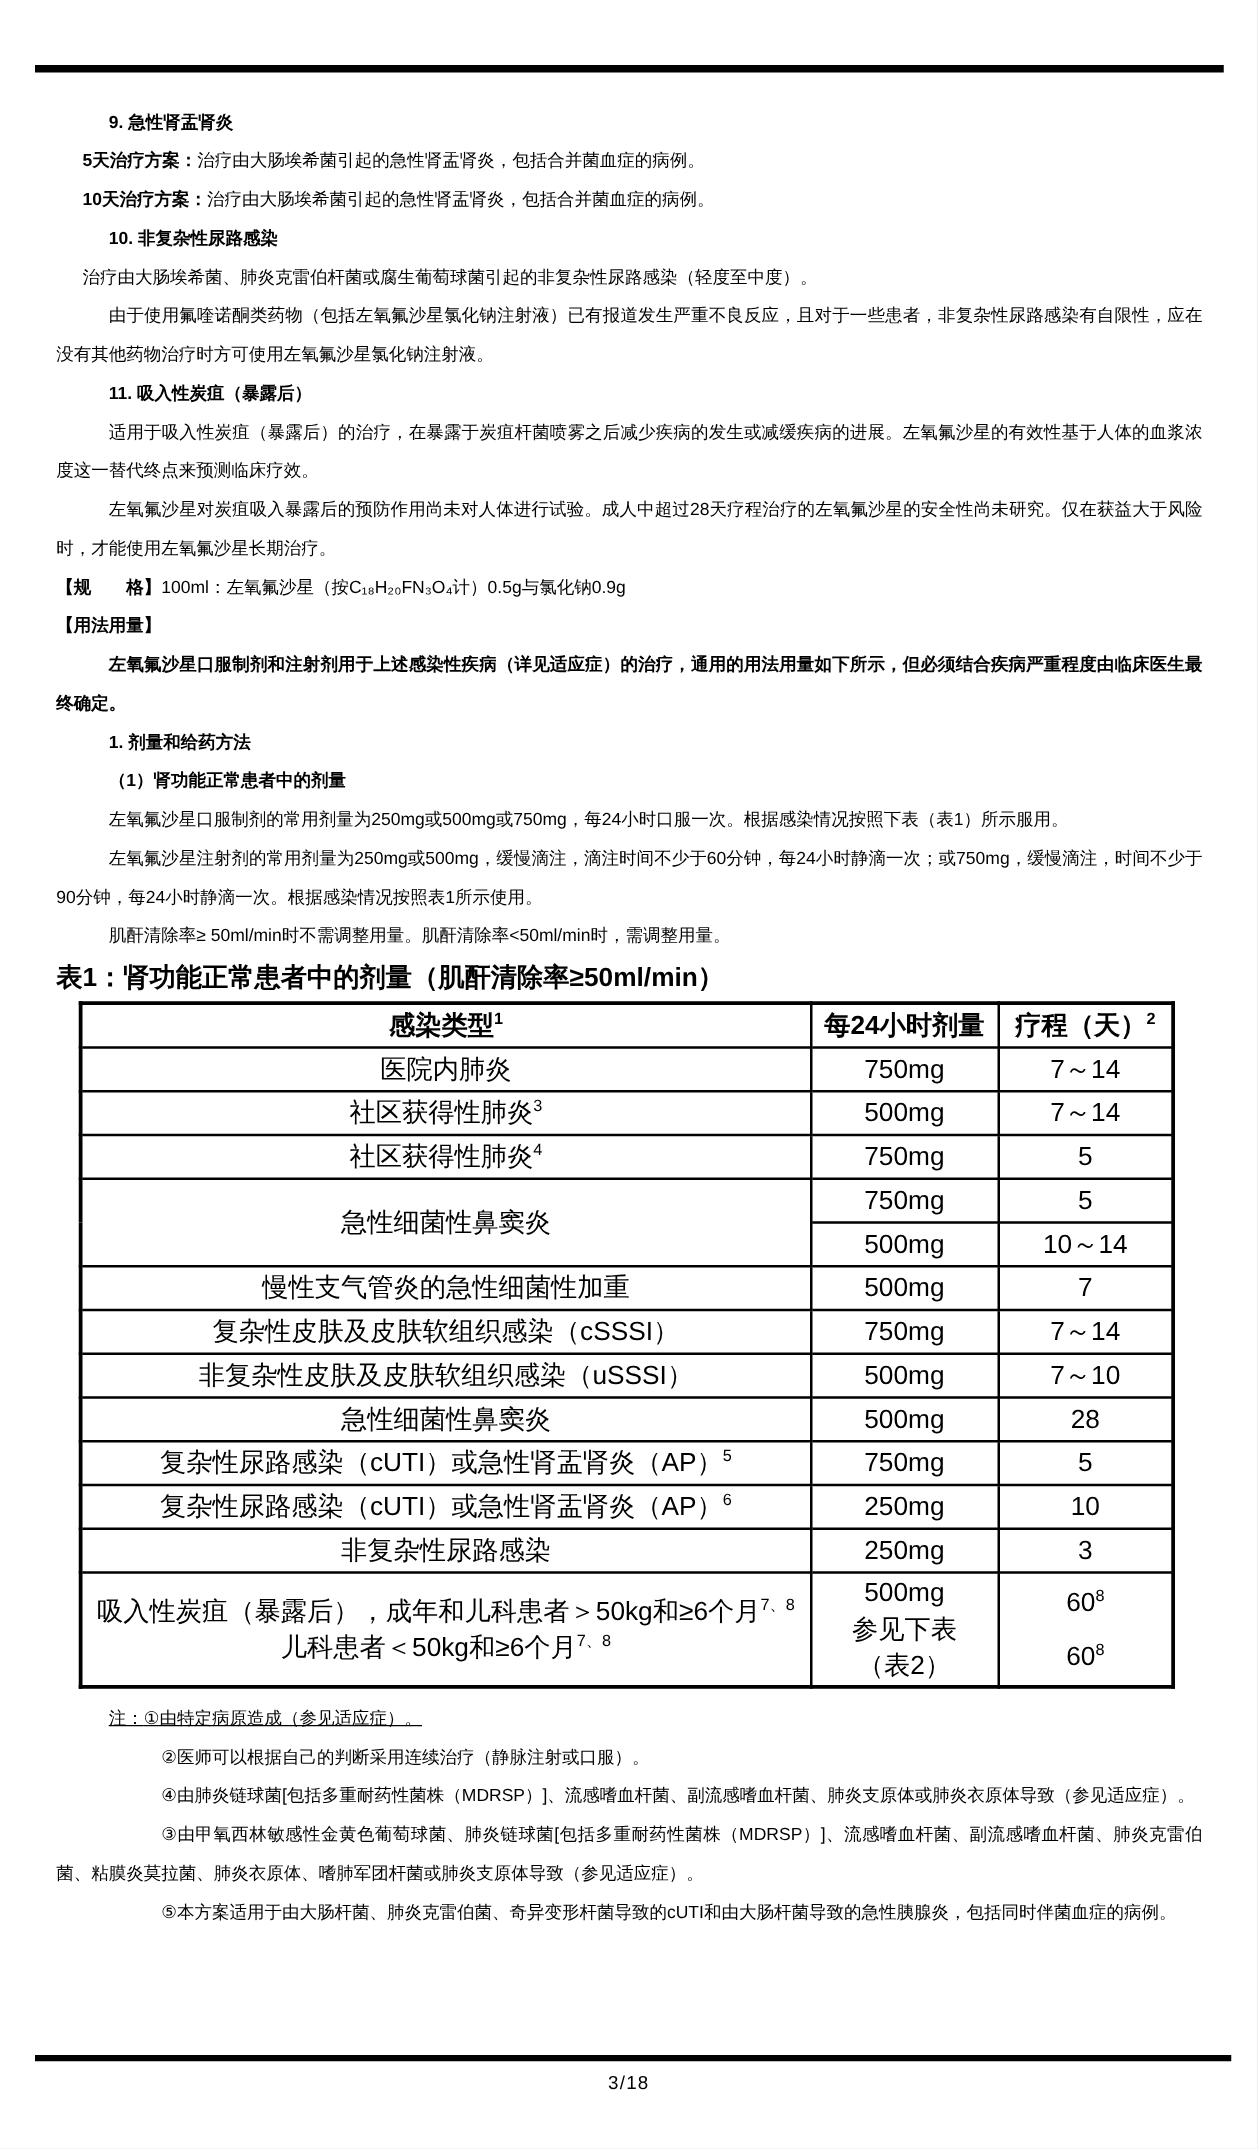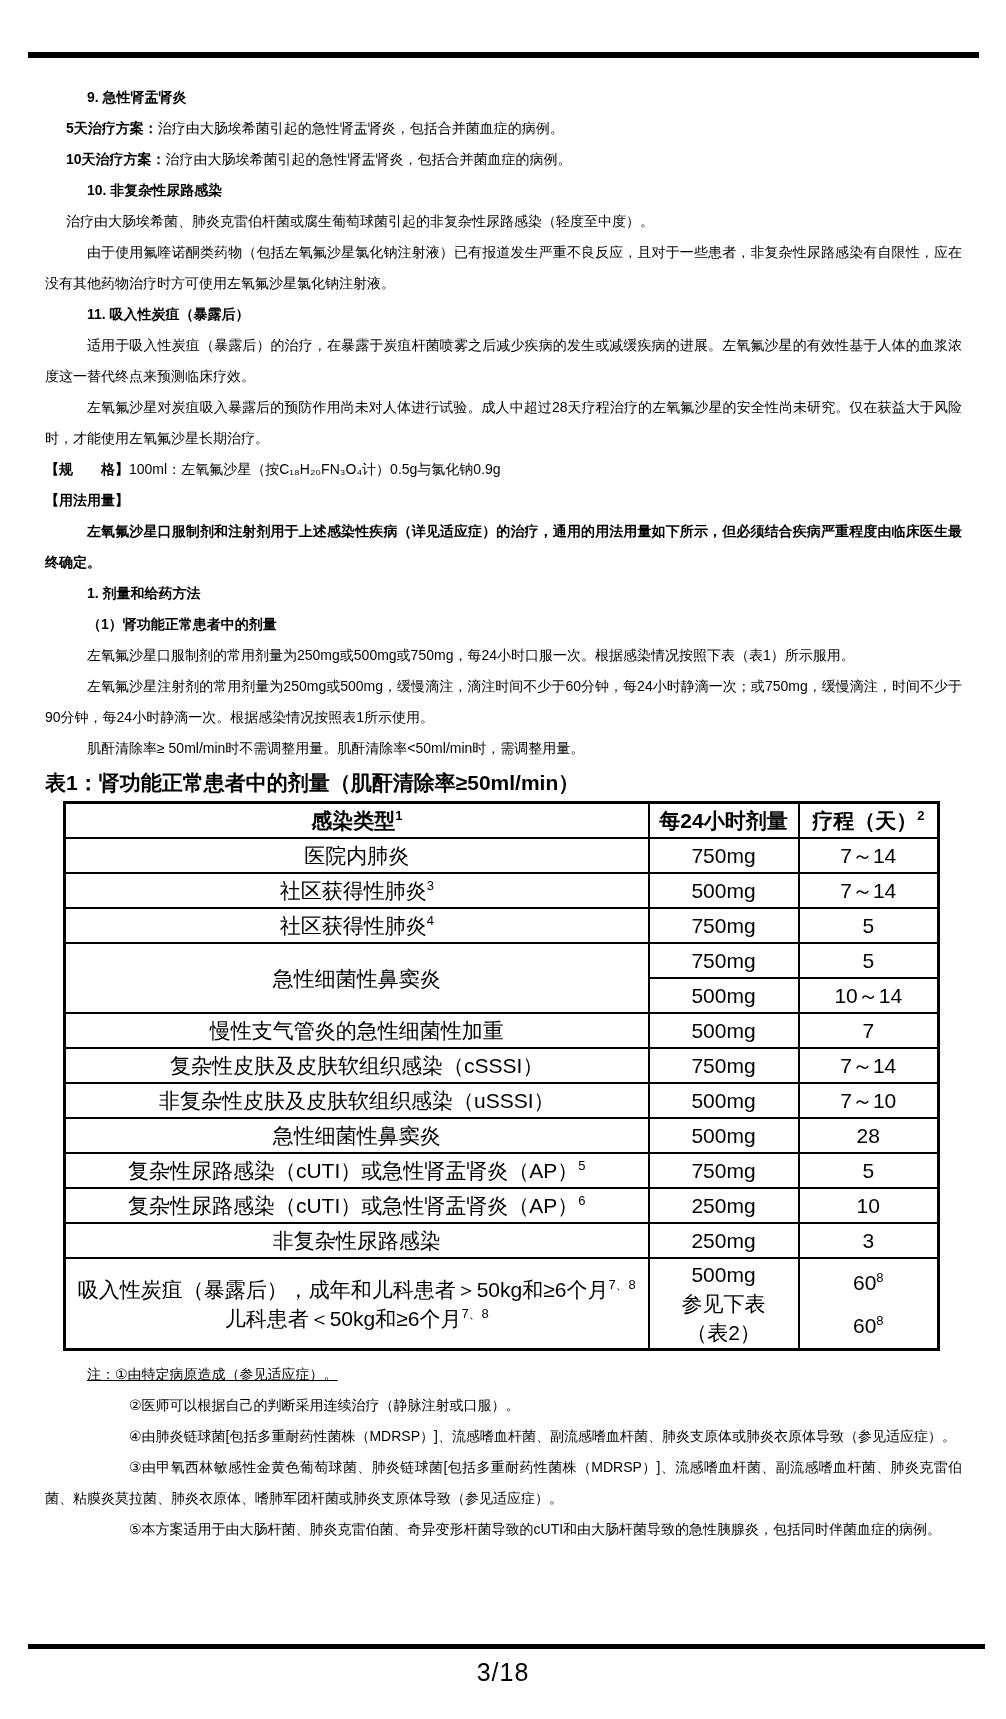--- a/index.html
+++ b/index.html
@@ -9,21 +9,21 @@
     margin:0 auto;
     background:#ffffff;
     box-sizing:border-box;
     padding:0 44px 0 45px;
     font-family:"Liberation Sans","DejaVu Sans",sans-serif;
     color:#000;
     overflow:hidden;
   }
   .rule-top{height:6px;background:#000;margin:52px -17px 0 -17px;}
   .rule-bottom{position:absolute;left:28px;right:21px;top:1644px;height:5px;background:#000;}
-  .page-num{position:absolute;left:0;right:0;top:1658px;text-align:center;font-size:25px;letter-spacing:1px;}
+  .page-num{position:absolute;left:0;right:0;top:1658px;text-align:center;font-size:15px;letter-spacing:1px;}
   .t{font-size:14px;line-height:31px;margin:0;text-align:justify;}
   .h{font-weight:bold;text-align:left;}
   .ind1{text-indent:21px;}
   .ind2{text-indent:42px;}
   .bold{font-weight:bold;}
   .content{padding-top:24px;}
   sup{font-size:13px;line-height:0;vertical-align:super;}
   .caption{font-size:21px;font-weight:bold;margin:4px 0 3px 0;line-height:30px;}
   table.t1{
     border-collapse:collapse;

